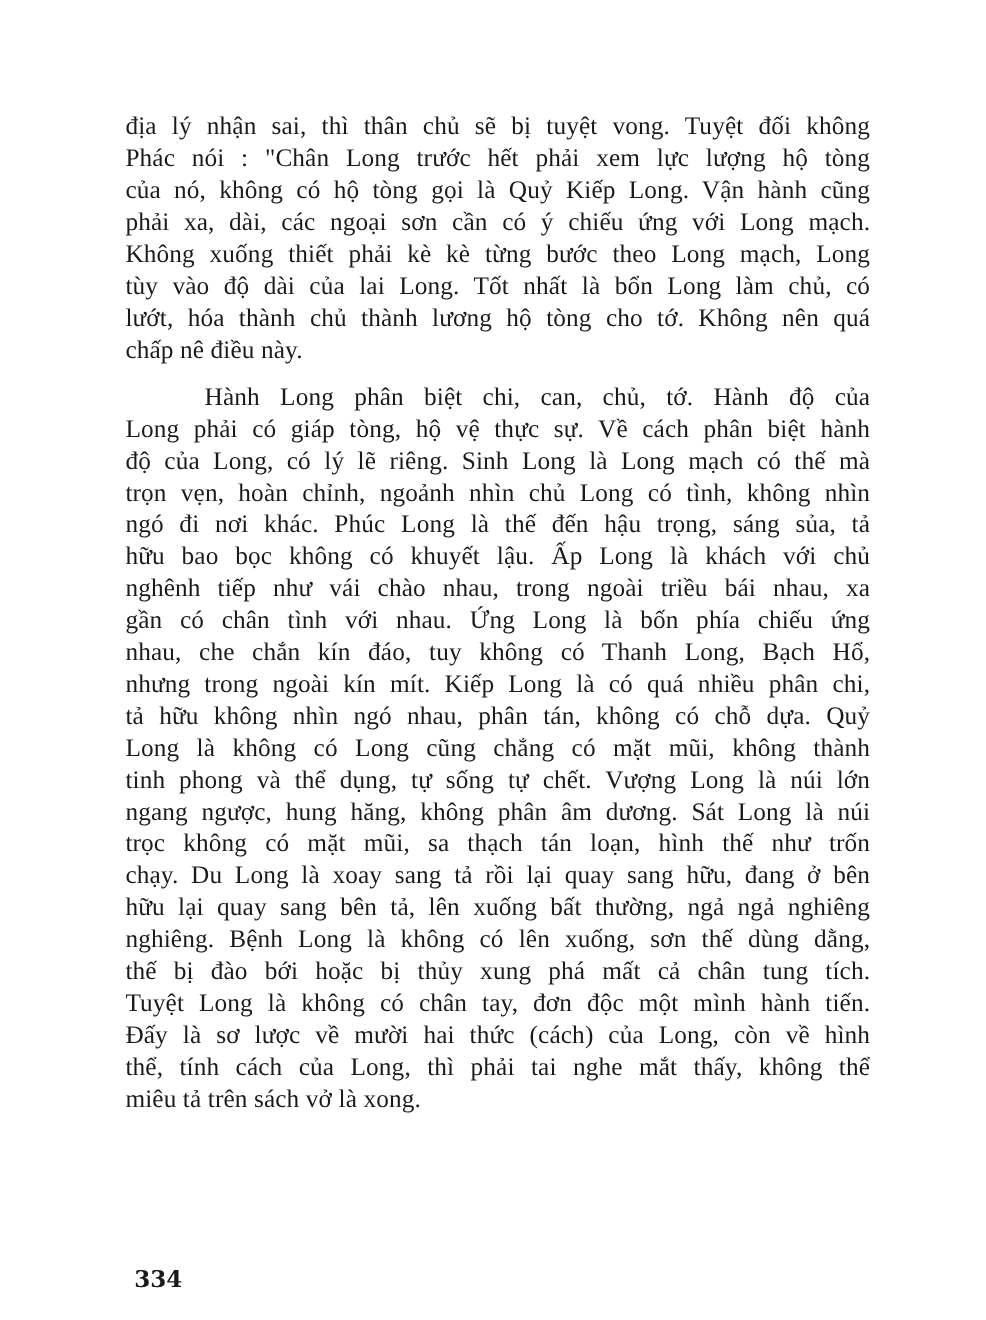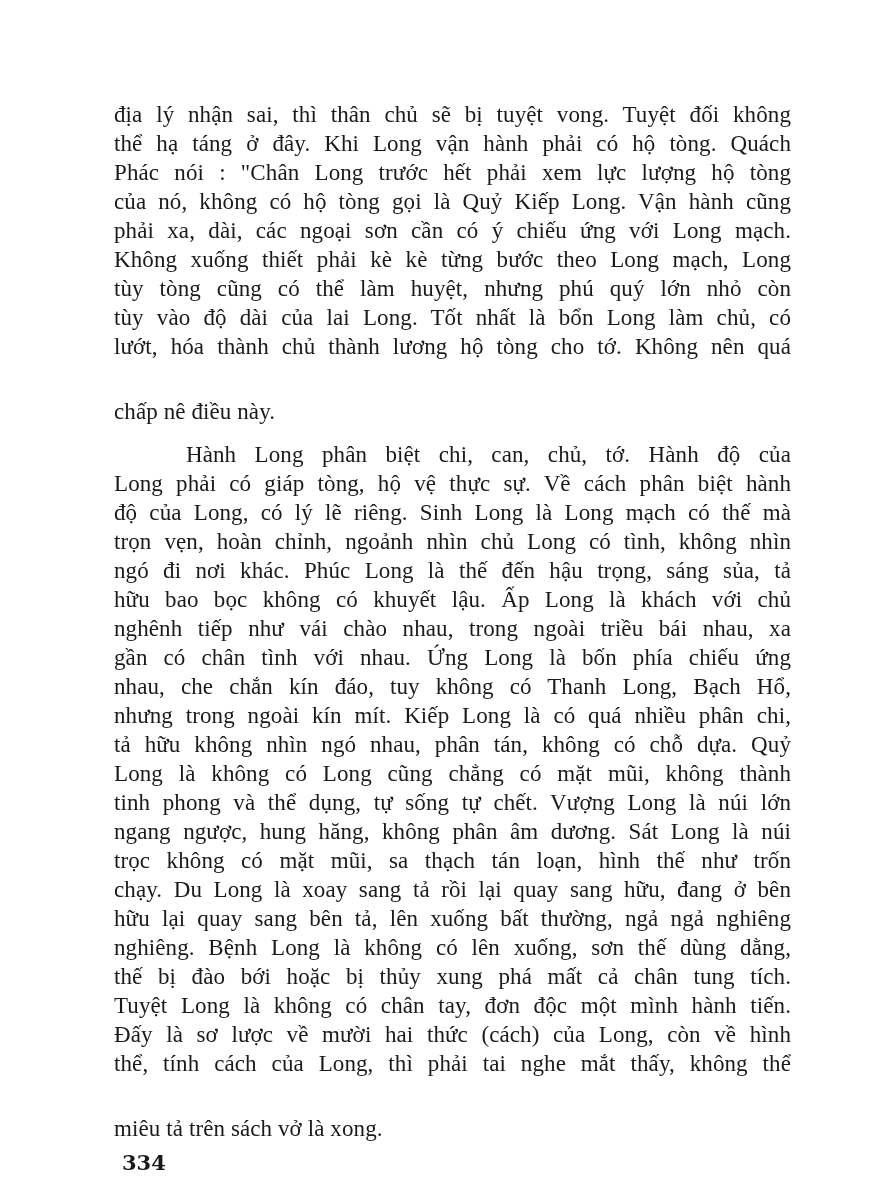--- a/index.html
+++ b/index.html
@@ -27,21 +27,20 @@
       line-height: 29px;
       font-size: 23px;
       white-space: nowrap;
       text-align: justify;
       text-align-last: justify;
       letter-spacing: 0.1px;
       font-family: Liberation Serif, serif;
     }
     .line.last {
       text-align-last: left;
-      margin-top: 36px;
     }
     .line.indent {
       padding-left: 72px;
     }
     .gap {
       height: 14px;
     }
     .page-number {
       position: absolute;
       left: 122px;
@@ -51,26 +50,24 @@
       font-family: "DejaVu Serif", "Liberation Serif", serif;
       letter-spacing: 0px;
     }
   </style>
 </head>
 <body>
 
 <div class="page">
   <div>
     <span class="line">địa lý nhận sai, thì thân chủ sẽ bị tuyệt vong. Tuyệt đối không</span>
-    <span class="line">thể hạ táng ở đây. Khi Long vận hành phải có hộ tòng. Quách</span>
     <span class="line">Phác nói : "Chân Long trước hết phải xem lực lượng hộ tòng</span>
     <span class="line">của nó, không có hộ tòng gọi là Quỷ Kiếp Long. Vận hành cũng</span>
     <span class="line">phải xa, dài, các ngoại sơn cần có ý chiếu ứng với Long mạch.</span>
     <span class="line">Không xuống thiết phải kè kè từng bước theo Long mạch, Long</span>
-    <span class="line">tùy tòng cũng có thể làm huyệt, nhưng phú quý lớn nhỏ còn</span>
     <span class="line">tùy vào độ dài của lai Long. Tốt nhất là bổn Long làm chủ, có</span>
     <span class="line">lướt, hóa thành chủ thành lương hộ tòng cho tớ. Không nên quá</span>
     <span class="line last">chấp nê điều này.</span>
   </div>
   <div class="gap"></div>
   <div>
     <span class="line indent">Hành Long phân biệt chi, can, chủ, tớ. Hành độ của</span>
     <span class="line">Long phải có giáp tòng, hộ vệ thực sự. Về cách phân biệt hành</span>
     <span class="line">độ của Long, có lý lẽ riêng. Sinh Long là Long mạch có thế mà</span>
     <span class="line">trọn vẹn, hoàn chỉnh, ngoảnh nhìn chủ Long có tình, không nhìn</span>

